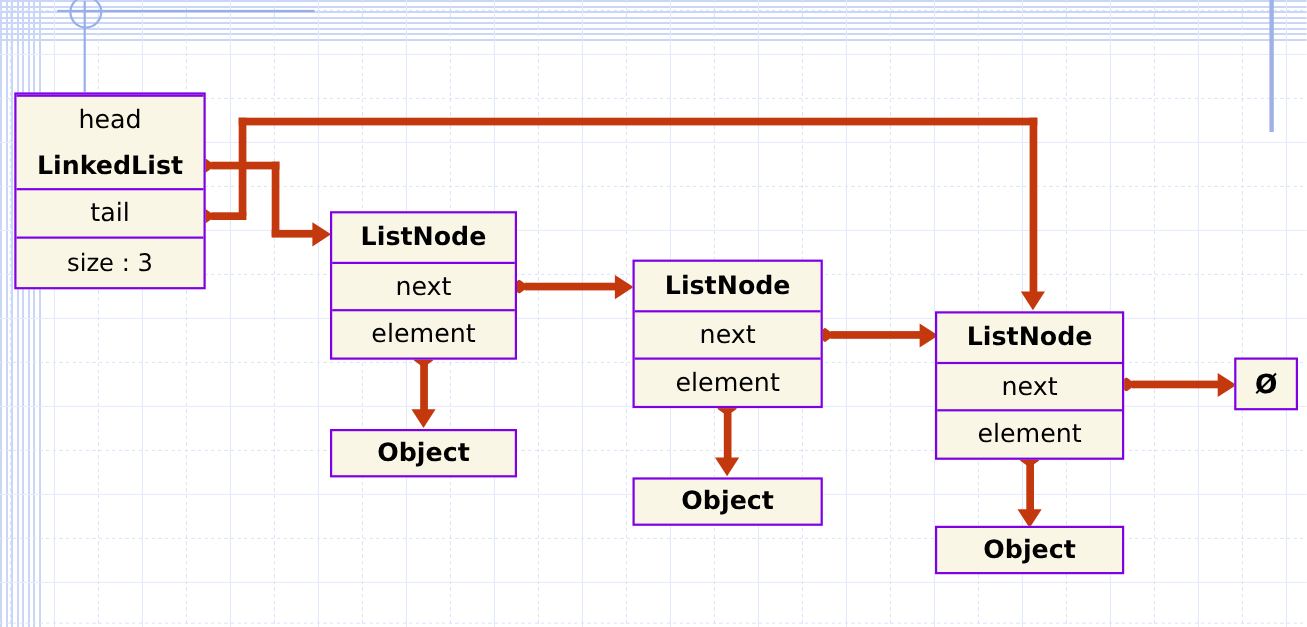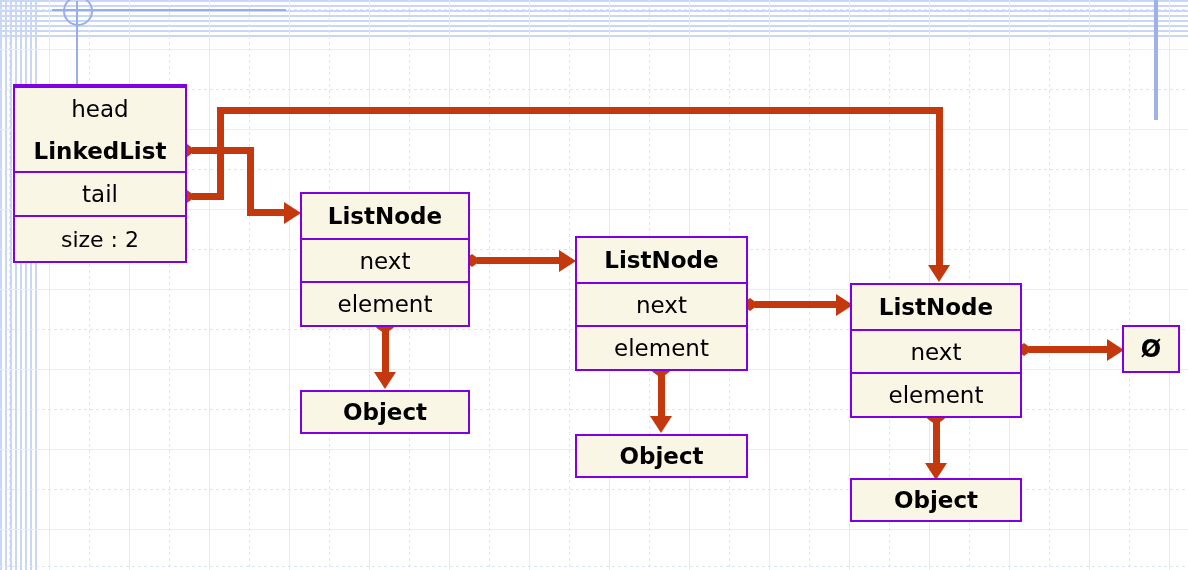--- a/index.html
+++ b/index.html
@@ -169,21 +169,21 @@
 
     <div class="seg vseg" style="left:933px;top:422px;height:46px;"></div>
     <div class="arrowD" style="left:925px;top:463px;"></div>
     <div class="diamond" style="left:927px;top:412px;"></div>
   </div>
 
   <div class="box" style="left:13px;top:84px;width:174px;height:179px;">
     <div class="row sep plain" style="height:44px;font-size:23px;">head</div>
     <div class="row hdr" style="height:41px;font-size:23px;">LinkedList</div>
     <div class="row sep plain" style="height:44px;font-size:23px;">tail</div>
-    <div class="row sep plain" style="height:46px;font-size:22px;">size : 2</div>
+    <div class="row sep plain" style="height:46px;font-size:22px;">size : 3</div>
   </div>
 
   <div class="box" style="left:300px;top:192px;width:170px;height:135px;">
     <div class="row hdr" style="height:44px;font-size:23px;">ListNode</div>
     <div class="row sep plain" style="height:43px;font-size:23px;">next</div>
     <div class="row sep plain" style="height:44px;font-size:23px;">element</div>
   </div>
 
   <div class="box" style="left:300px;top:390px;width:170px;height:44px;">
     <div class="row hdr" style="height:40px;font-size:23px;">Object</div>

